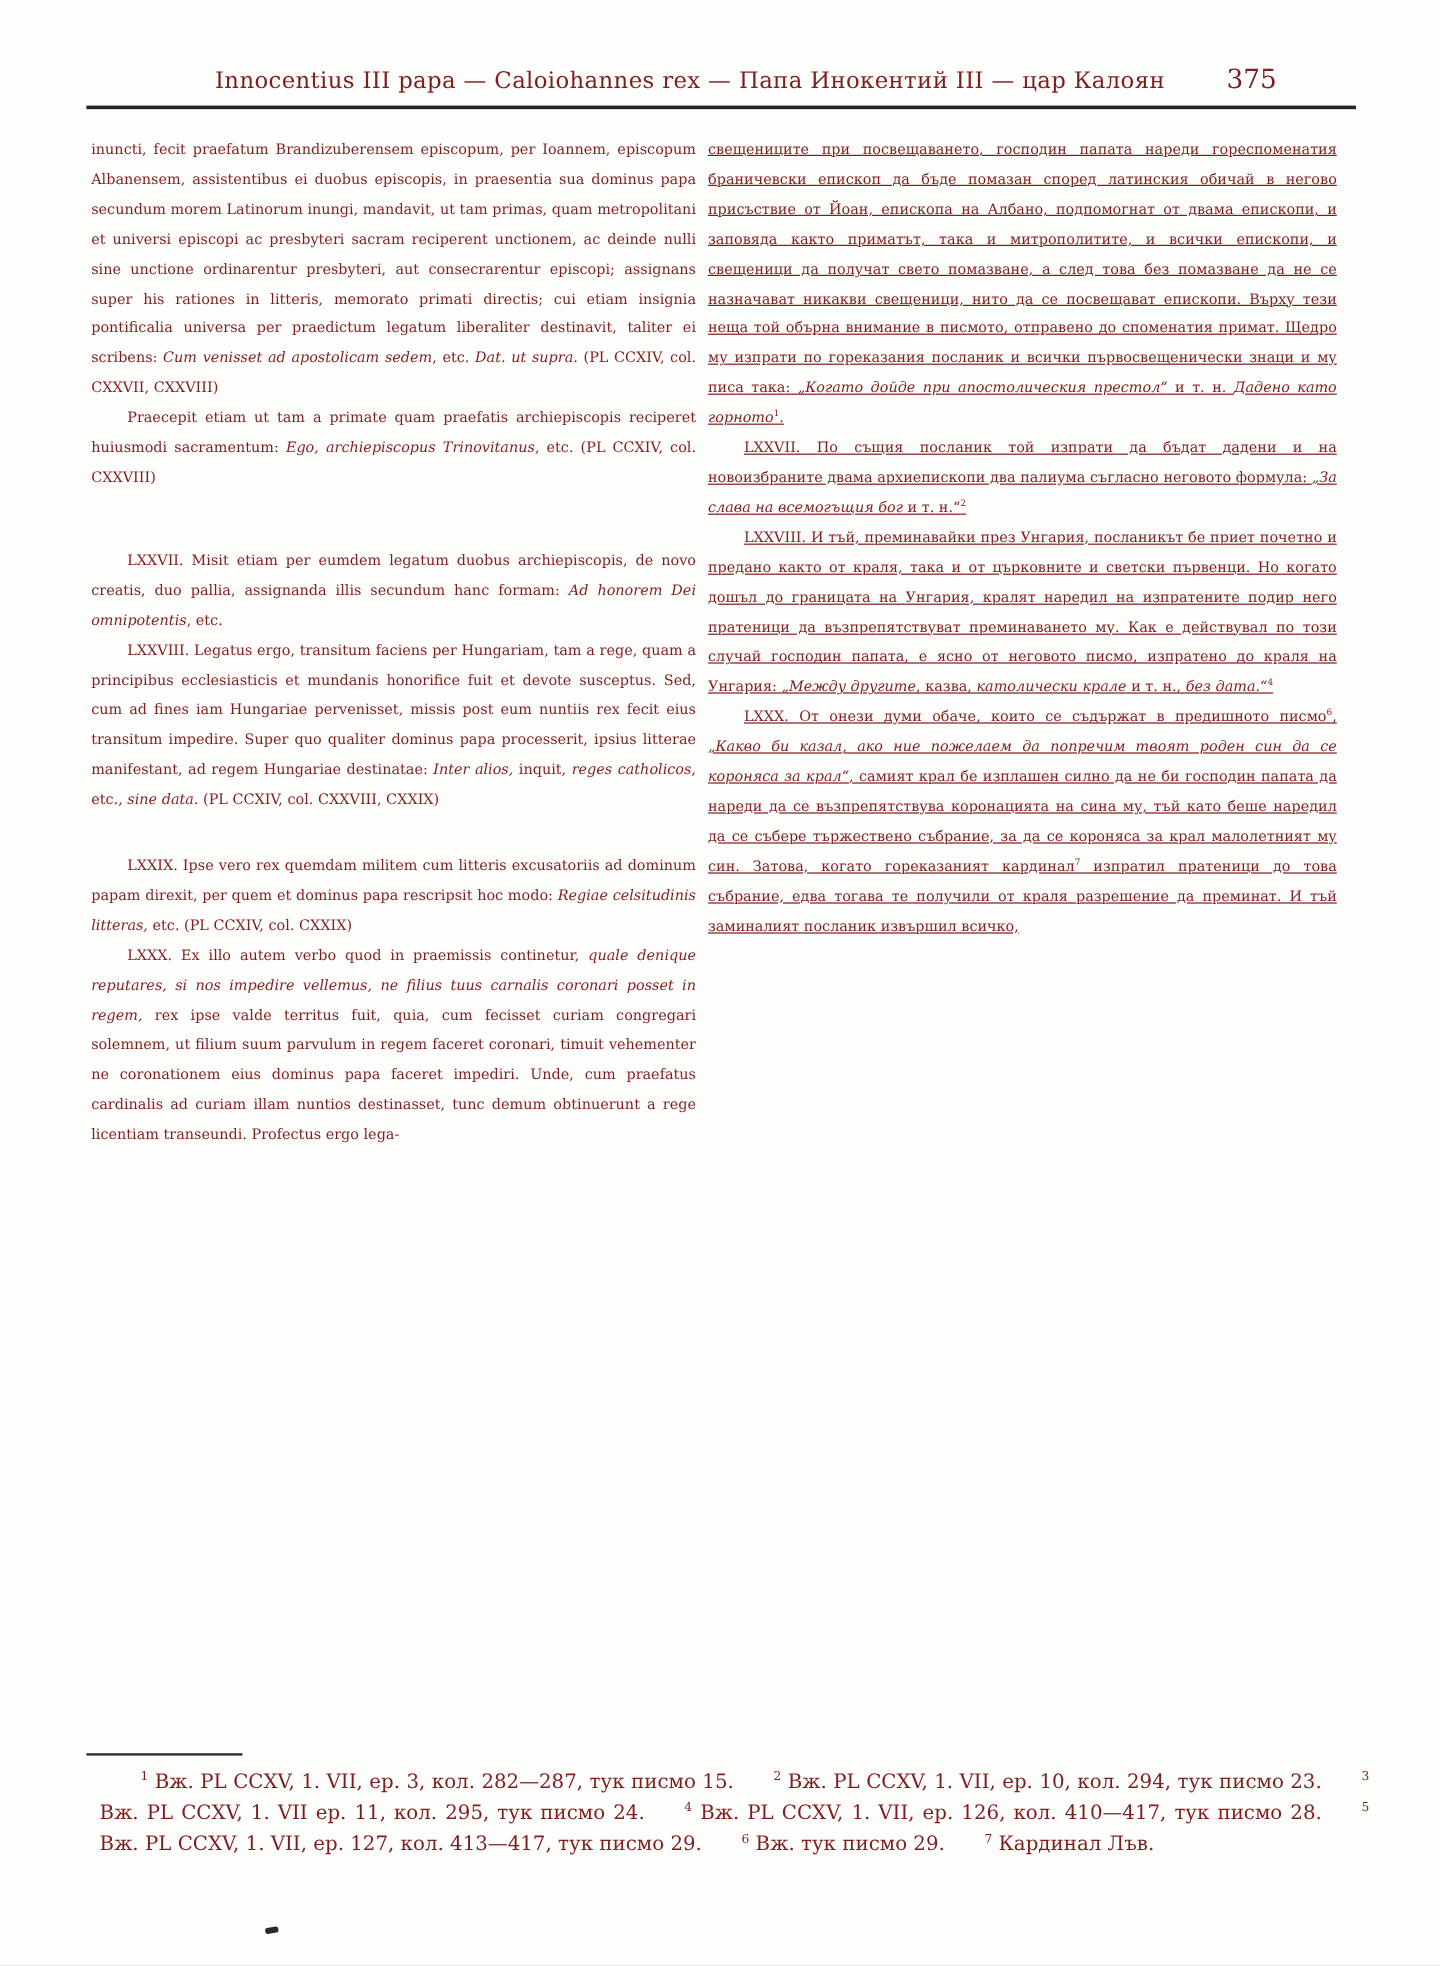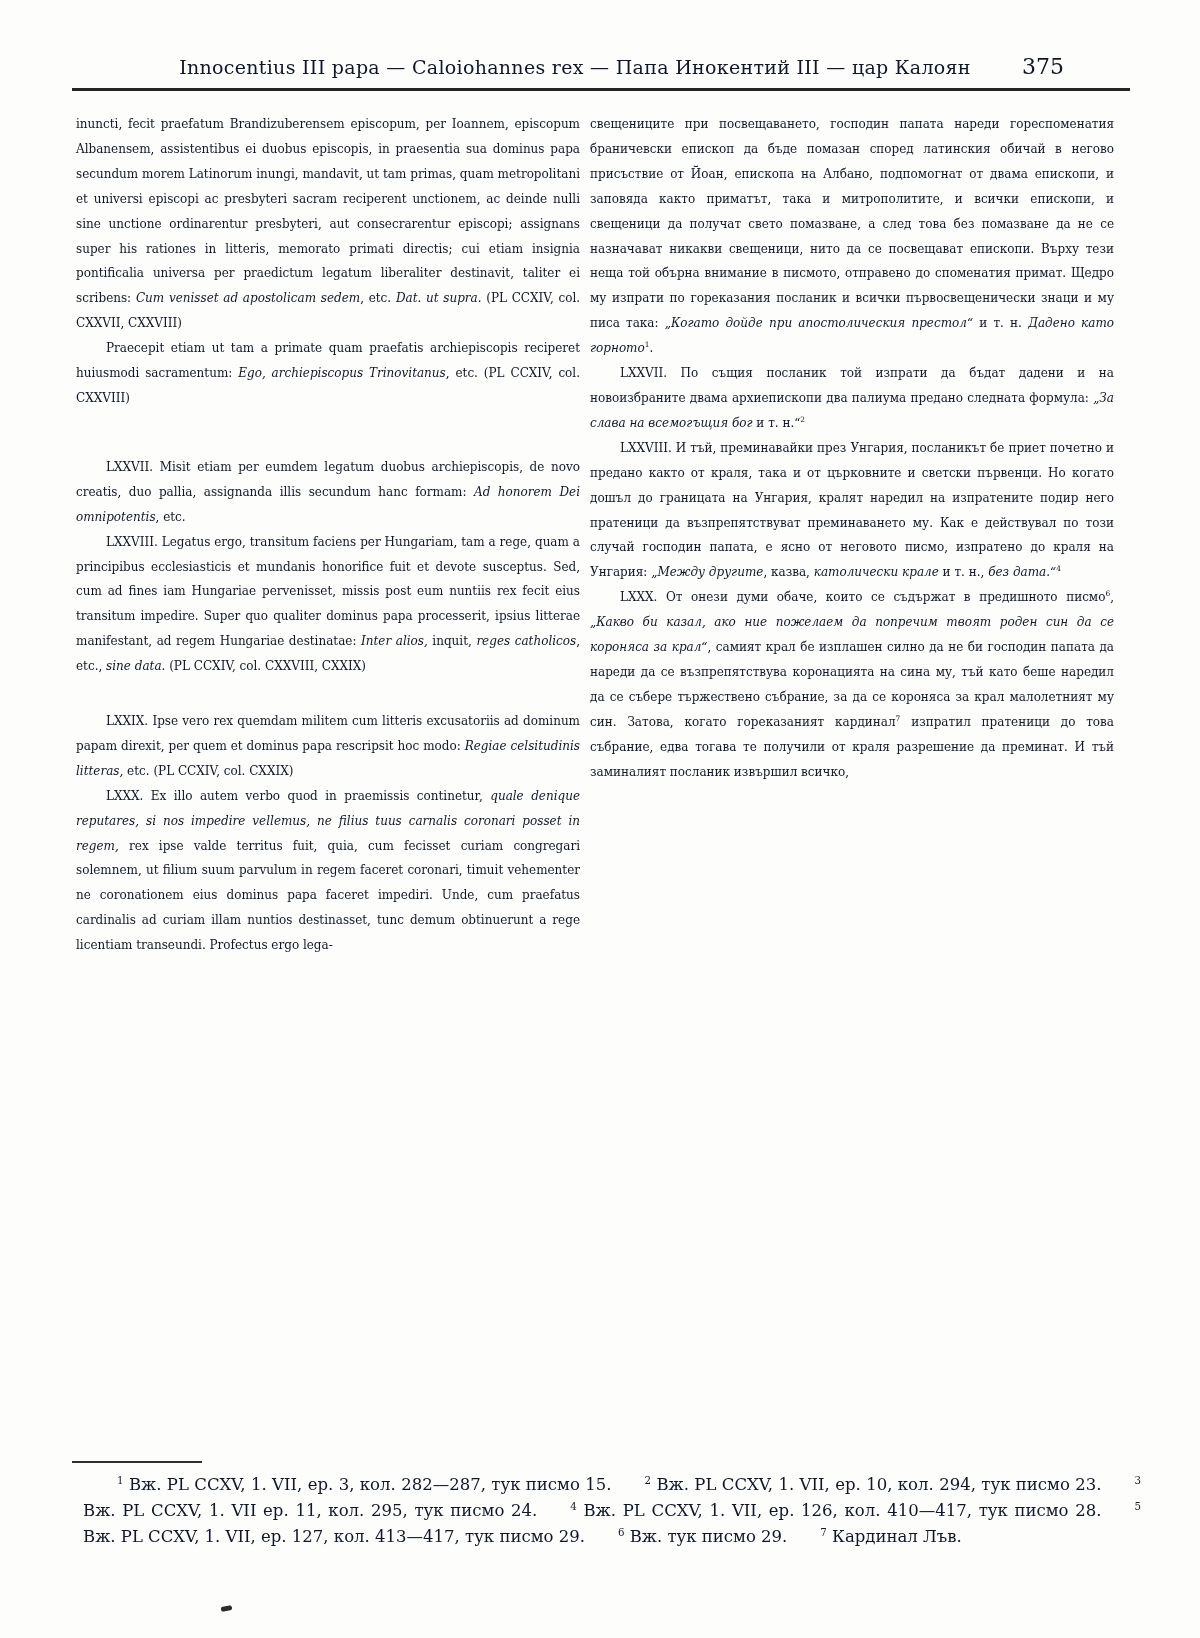--- a/index.html
+++ b/index.html
@@ -1,32 +1,32 @@
 <!DOCTYPE html>
 <html><head>
 <meta charset="utf-8">
 <style>
   html,body { margin:0; padding:0; background:#d9d9d9; }
   .page {
     position:relative; width:1200px; height:1638px; margin:0 auto;
     background:#fdfdfb; overflow:hidden;
     font-family:"DejaVu Serif","Liberation Serif",serif;
-    color:#0f172a;
+    color:#7f1d1d;
   }
   .header-row { position:absolute; top:56px; left:75px; width:1055px; height:28px; }
   .running-title {
     position:absolute; left:60px; width:880px; text-align:center;
     font-size:19px; letter-spacing:0.3px; white-space:nowrap;
   }
   .page-number { position:absolute; right:66px; top:-2px; font-size:22px; }
   .header-divider { position:absolute; top:88px; left:72px; width:1058px; height:3px; background:#242424; }
 
   .col { position:absolute; top:112px; font-size:12px; line-height:24.9px; text-align:justify; }
   .col-left  { left:76px;  width:504px; height:1300px; }
-  .col-right { left:590px; width:524px; height:1300px; }
+  .col-right { left:590px; width:524px; height:1300px;text-decoration:underline; }
 
   .para { margin:0; }
   .para.indent { text-indent:30px; }
   .para.gap-lg { margin-top:44px; }
   .para.gap-sm { margin-top:30px; }
   .it { font-style:italic; }
   sup { font-size:0.62em; line-height:0; }
 
   .footnote-divider { position:absolute; top:1461px; left:72px; width:130px; height:2px; background:#2e2e2e; }
   .footnotes { position:absolute; top:1472px; left:83px; width:1058px; font-size:16.5px; line-height:26px; text-align:justify; }
@@ -53,21 +53,21 @@
       <p class="para"><span>inuncti, fecit praefatum Brandizuberensem episcopum, per Ioannem, episcopum Albanensem, assistentibus ei duobus episcopis, in praesentia sua dominus papa secundum morem Latinorum inungi, mandavit, ut tam primas, quam metropolitani et universi episcopi ac presbyteri sacram reciperent unctionem, ac deinde nulli sine unctione ordinarentur presbyteri, aut consecrarentur episcopi; assignans super his rationes in litteris, memorato primati directis; cui etiam insignia pontificalia universa per praedictum legatum liberaliter destinavit, taliter ei scribens: </span><span class="it">Cum venisset ad apostolicam sedem</span><span>, etc. </span><span class="it">Dat. ut supra.</span><span> (PL CCXIV, col. CXXVII, CXXVIII)</span></p>
       <p class="para indent"><span>Praecepit etiam ut tam a primate quam praefatis archiepiscopis reciperet huiusmodi sacramentum: </span><span class="it">Ego, archiepiscopus Trinovitanus</span><span>, etc. (PL CCXIV, col. CXXVIII)</span></p>
       <p class="para indent gap-lg"><span>LXXVII. Misit etiam per eumdem legatum duobus archiepiscopis, de novo creatis, duo pallia, assignanda illis secundum hanc formam: </span><span class="it">Ad honorem Dei omnipotentis</span><span>, etc.</span></p>
       <p class="para indent"><span>LXXVIII. Legatus ergo, transitum faciens per Hungariam, tam a rege, quam a principibus ecclesiasticis et mundanis honorifice fuit et devote susceptus. Sed, cum ad fines iam Hungariae pervenisset, missis post eum nuntiis rex fecit eius transitum impedire. Super quo qualiter dominus papa processerit, ipsius litterae manifestant, ad regem Hungariae destinatae: </span><span class="it">Inter alios,</span><span> inquit, </span><span class="it">reges catholicos</span><span>, etc., </span><span class="it">sine data.</span><span> (PL CCXIV, col. CXXVIII, CXXIX)</span></p>
       <p class="para indent gap-sm"><span>LXXIX. Ipse vero rex quemdam militem cum litteris excusatoriis ad dominum papam direxit, per quem et dominus papa rescripsit hoc modo: </span><span class="it">Regiae celsitudinis litteras,</span><span> etc. (PL CCXIV, col. CXXIX)</span></p>
       <p class="para indent"><span>LXXX. Ex illo autem verbo quod in praemissis continetur, </span><span class="it">quale denique reputares, si nos impedire vellemus, ne filius tuus carnalis coronari posset in regem,</span><span> rex ipse valde territus fuit, quia, cum fecisset curiam congregari solemnem, ut filium suum parvulum in regem faceret coronari, timuit vehementer ne coronationem eius dominus papa faceret impediri. Unde, cum praefatus cardinalis ad curiam illam nuntios destinasset, tunc demum obtinuerunt a rege licentiam transeundi. Profectus ergo lega-</span></p>
     </div>
 
   <div class="col col-right">
       <p class="para"><span>свещениците при посвещаването, господин папата нареди гореспоменатия браничевски епископ да бъде помазан според латинския обичай в негово присъствие от Йоан, епископа на Албано, подпомогнат от двама епископи, и заповяда както приматът, така и митрополитите, и всички епископи, и свещеници да получат свето помазване, а след това без помазване да не се назначават никакви свещеници, нито да се посвещават епископи. Върху тези неща той обърна внимание в писмото, отправено до споменатия примат. Щедро му изпрати по гореказания посланик и всички първосвещенически знаци и му писа така: </span><span class="it">„Когато дойде при апостолическия престол“</span><span> и т. н. </span><span class="it">Дадено като горното</span><sup>1</sup><span>.</span></p>
-      <p class="para indent"><span>LXXVII. По същия посланик той изпрати да бъдат дадени и на новоизбраните двама архиепископи два палиума предано следната формула: </span><span class="it">„За слава на всемогъщия бог</span><span> и т. н.“</span><sup>2</sup></p>
+      <p class="para indent"><span>LXXVII. По същия посланик той изпрати да бъдат дадени и на новоизбраните двама архиепископи два палиума съгласно неговото формула: </span><span class="it">„За слава на всемогъщия бог</span><span> и т. н.“</span><sup>2</sup></p>
       <p class="para indent"><span>LXXVIII. И тъй, преминавайки през Унгария, посланикът бе приет почетно и предано както от краля, така и от църковните и светски първенци. Но когато дошъл до границата на Унгария, кралят наредил на изпратените подир него пратеници да възпрепятствуват преминаването му. Как е действувал по този случай господин папата, е ясно от неговото писмо, изпратено до краля на Унгария: </span><span class="it">„Между другите</span><span>, казва, </span><span class="it">католически крале</span><span> и т. н., </span><span class="it">без дата.“</span><sup>4</sup></p>
       <p class="para indent"><span>LXXX. От онези думи обаче, които се съдържат в предишното писмо</span><sup>6</sup><span>, </span><span class="it">„Какво би казал, ако ние пожелаем да попречим твоят роден син да се короняса за крал“</span><span>, самият крал бе изплашен силно да не би господин папата да нареди да се възпрепятствува коронацията на сина му, тъй като беше наредил да се събере тържествено събрание, за да се короняса за крал малолетният му син. Затова, когато гореказаният кардинал</span><sup>7</sup><span> изпратил пратеници до това събрание, едва тогава те получили от краля разрешение да преминат. И тъй заминалият посланик извършил всичко,</span></p>
     </div>
 
   <div class="footnote-divider"></div>
 
   <div class="footnotes">
       <p class="para indent"><sup>1</sup><span> Вж. PL CCXV, 1. VII, ep. 3, кол. 282—287, тук писмо 15.  </span><sup>2</sup><span> Вж. PL CCXV, 1. VII, ep. 10, кол. 294, тук писмо 23.  </span><sup>3</sup><span> Вж. PL CCXV, 1. VII ep. 11, кол. 295, тук писмо 24.  </span><sup>4</sup><span> Вж. PL CCXV, 1. VII, ep. 126, кол. 410—417, тук писмо 28.  </span><sup>5</sup><span> Вж. PL CCXV, 1. VII, ep. 127, кол. 413—417, тук писмо 29.  </span><sup>6</sup><span> Вж. тук писмо 29.  </span><sup>7</sup><span> Кардинал Лъв.</span></p>
     </div>
 

